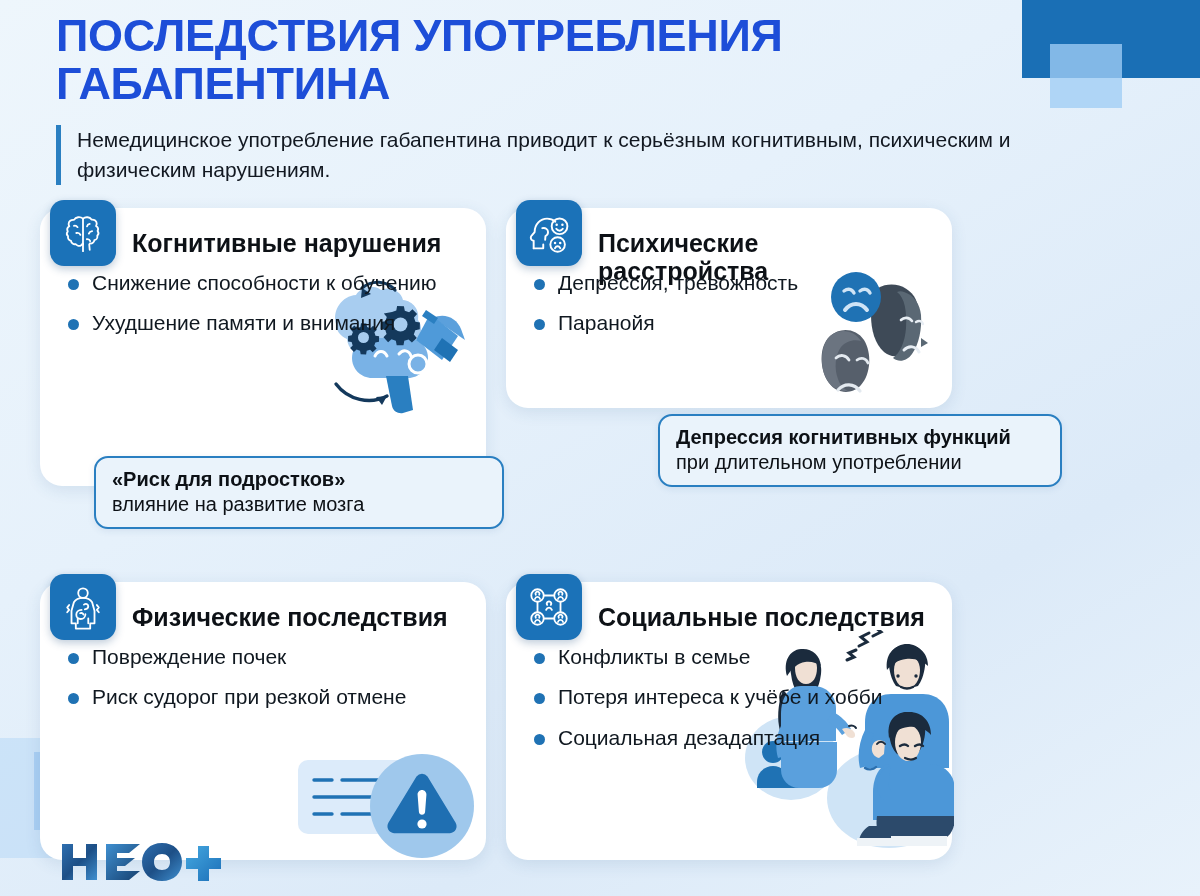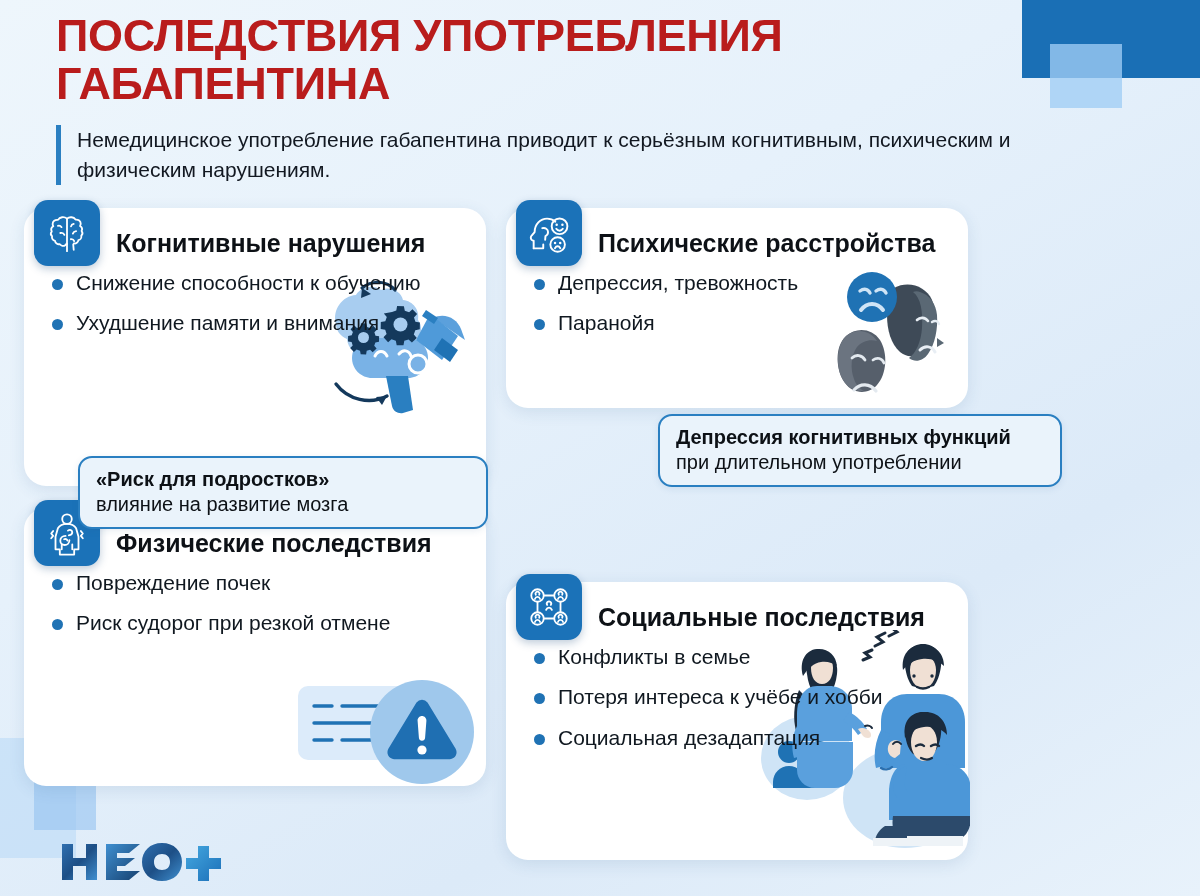--- a/index.html
+++ b/index.html
@@ -15,34 +15,34 @@
   
   .deco { position:absolute; pointer-events:none; }
   #deco-tr-dark { top:-22px; right:0px; width:178px; height:100px; background:#1a6fb5; }
   #deco-tr-light{ top:44px; right:78px; width:72px; height:64px; background:rgba(160,205,245,.78); }
   #deco-bl-a { left:-44px; top:738px; width:120px; height:120px; background:rgba(178,214,247,.48); }
   #deco-bl-b { left:34px; top:752px; width:62px; height:78px; background:rgba(150,196,240,.62); }
 
   
   #header { position:absolute; left:56px; top:12px; width:1000px; }
   #page-title {
-    font-size:45px; font-weight:700; line-height:1.06; color:#b91c1c;
+    font-size:45px; font-weight:700; line-height:1.06; color:#1d4ed8;
     letter-spacing:-.3px; text-transform:uppercase;
   }
   #subtitle-wrap {
     margin-top:18px; padding-left:16px; border-left:5px solid #2a7fc1;
     max-width:960px;
   }
   #subtitle { font-size:21px; line-height:1.42; color:#121821; font-weight:400; }
 
   
   #grid {
     position:absolute; left:0; top:208px; width:992px;
     display:grid; grid-template-columns:1fr 1fr; column-gap:20px; row-gap:22px;
-    padding:0 24px;
+    padding:0 40px;
   }
   .col { position:relative; }
 
   
   .card {
     position:relative;
     background:#fff; border-radius:22px;
     box-shadow:0 4px 16px rgba(40,90,140,.12);
     padding:62px 26px 24px 26px;
     min-height:255px;
@@ -205,21 +205,21 @@
         <li>Паранойя</li>
       </ul>
     </div>
 
     <div class="callout" id="callout-longterm">
       <b>Депрессия когнитивных функций</b><span> при длительном употреблении</span>
     </div>
   </div>
 
   <div class="col">
-    <div class="card tall" style="">
+    <div class="card tall" style="margin-top:74px">
       <div class="badge">
         <svg viewBox="0 0 48 48" fill="none" stroke="#fff" stroke-width="1.9" stroke-linecap="round" stroke-linejoin="round">
           <circle cx="24" cy="9.5" r="5"></circle>
           <path d="M24 14.5c-5 0-8 2-9.5 4.5l-2.5 9v13h4.5v5.5h15V41h4.5V28l-2.5-9c-1.5-2.5-4.5-4.5-9.5-4.5z"></path>
           <path d="M18.5 41v-5M29.5 41v-5"></path>
           <path d="M25 21.5c2-1.5 4.5-.5 4.5 1.8 0 2-1.8 3-3.6 3.2"></path>
           <path d="M22.5 27c-3.5 0-5.5 2.5-5.5 5.2 0 2.5 2 4.3 4.5 4.3 3 0 5-2.2 5-5"></path>
           <path d="M21 30.5c1.4-.6 3 0 3.4 1.4"></path>
           <path d="M9.5 22l-2 2.5 2 2.5-2 2.5"></path>
           <path d="M38.5 22l2 2.5-2 2.5 2 2.5"></path>

